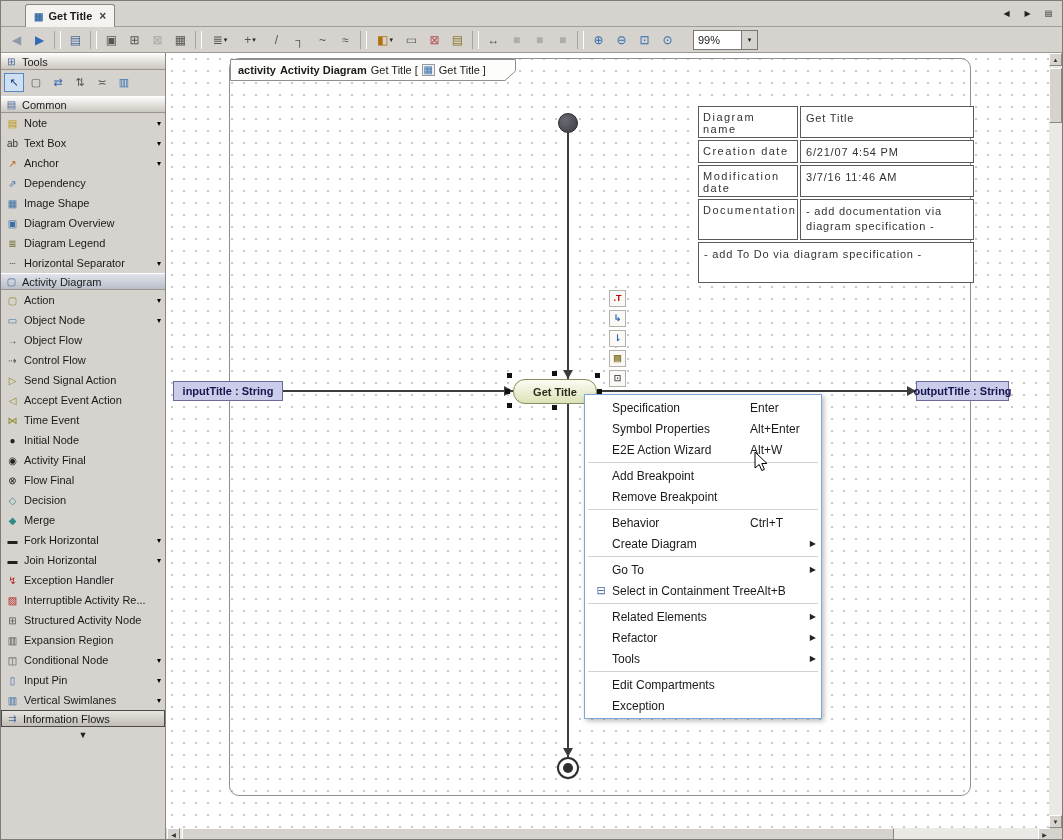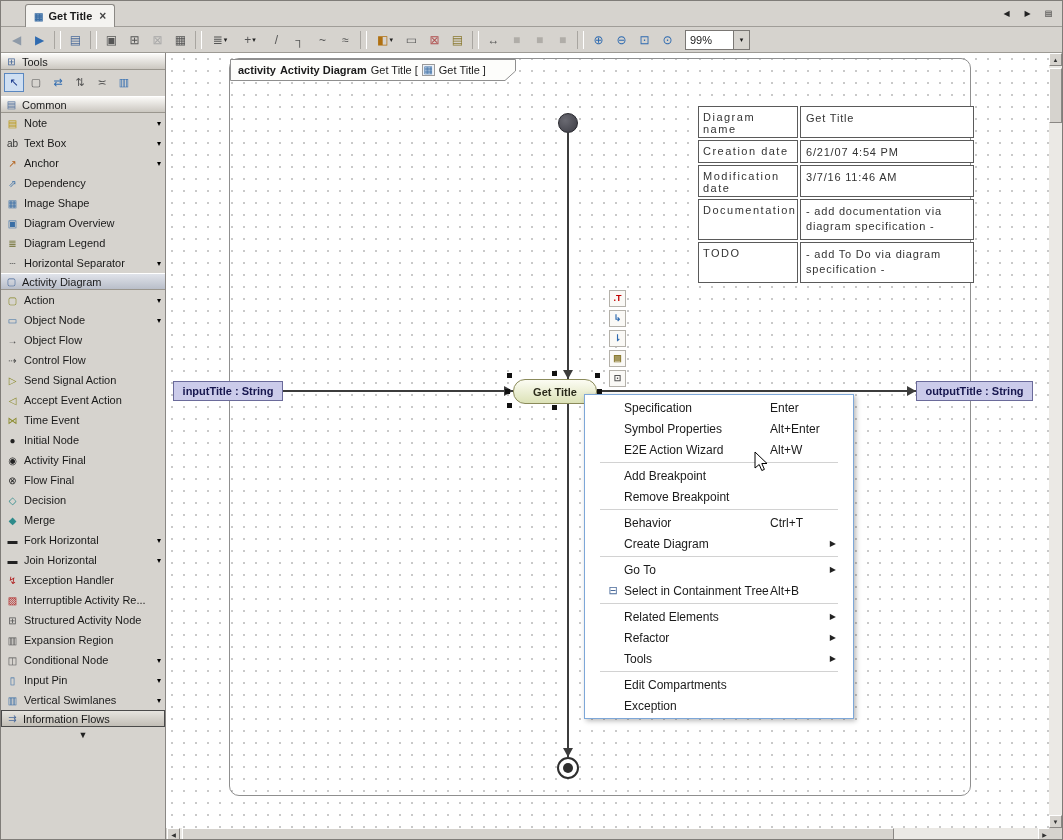--- a/index.html
+++ b/index.html
@@ -18,21 +18,21 @@
 
   
   .toolbar { position:absolute; left:0; top:27px; width:100%; height:25px; border-bottom:1px solid #9d9a94; display:flex; align-items:center; padding:0 4px; }
   .tb-items { display:flex; align-items:center; height:22px; }
   .tb-cell { width:23px; height:21px; display:flex; align-items:center; justify-content:center; gap:1px; border:1px solid transparent; }
   .tb-glyph { font-size:12px; line-height:1; }
   .tb-caret { display:none; font-size:7px; color:#222; }
   .tb-cell.dd { width:30px; }
   .tb-cell.dd .tb-caret { display:inline; }
   .tb-cell.sep { width:7px; height:18px; border:none; border-left:1px solid #a8a5a0; border-right:1px solid #ffffff; margin:0 3px; }
-  .zoom-combo { display:flex; align-items:center; height:20px; margin-left:6px; }
+  .zoom-combo { display:flex; align-items:center; height:20px; margin-left:14px; }
   .zoom-value { width:48px; height:20px; background:#fff; border:1px solid #7a7774; border-right:none; padding:3px 4px; }
   .zoom-dd { width:17px; height:20px; background:#d6d3ce; border:1px solid #7a7774; display:flex; align-items:center; justify-content:center; font-size:7px; }
 
   
   .palette { position:absolute; left:0; top:52px; width:165px; bottom:0; background:#d6d3ce; border-right:1px solid #8a8784; overflow:hidden; }
   .pal-header { height:17px; display:flex; align-items:center; gap:4px; padding:0 4px;
                 background:linear-gradient(#fbfaf8, #cbc7c0); border-top:1px solid #fff; border-bottom:1px solid #9a968e; }
   .pal-header.active { background:linear-gradient(#e0e3ea, #b9bec9); }
   .pal-header.focused { border:1px solid #4a4a4a; background:linear-gradient(#e6e4df, #c2beb6); }
   .ph-icon { width:13px; text-align:center; font-size:10px; color:#4a6a9a; }
@@ -79,22 +79,22 @@
   .manip-strip { position:absolute; left:443px; top:237px; display:flex; flex-direction:column; gap:3px; }
   .manip-btn { width:17px; height:17px; background:#faf9f6; border:1px solid #b4b1aa; display:flex; align-items:center; justify-content:center; }
   .manip-glyph { font-size:9px; font-weight:bold; line-height:1; }
 
   .info-table { position:absolute; left:532px; top:53px; width:276px; display:flex; flex-direction:column; gap:2px; }
   .it-row { display:flex; gap:2px; min-height:23px; }
   .it-row.tall { min-height:41px; }
   .it-key { width:100px; background:#fff; border:1px solid #5a5a5a; padding:4px 4px 2px 4px; letter-spacing:1.5px; color:#333; flex:none; }
   .it-value { flex:1; background:#fff; border:1px solid #5a5a5a; padding:4px 5px 2px 5px; letter-spacing:0.8px; color:#333; line-height:15px; }
 
-  .context-menu { position:absolute; left:418px; top:341px; width:270px; background:#ffffff; border:1px solid #7da7d8;
-                  box-shadow:2px 2px 5px rgba(0,0,0,0.28); padding:2px 12px; font-size:12px; z-index:20; }
+  .context-menu { position:absolute; left:418px; top:341px; width:238px; background:#ffffff; border:1px solid #7da7d8;
+                  box-shadow:2px 2px 5px rgba(0,0,0,0.28); padding:2px 0; font-size:12px; z-index:20; }
   .menu-item { display:flex; align-items:center; height:21px; padding:0 5px 0 5px; position:relative; overflow:hidden; }
   .mi-icon { width:22px; text-align:center; color:#4a6a9a; font-size:11px; flex:none; }
   .mi-label { flex:1; white-space:nowrap; }
   .mi-shortcut { width:66px; text-align:left; flex:none; }
   .mi-arrow { display:none; width:10px; font-size:8px; color:#222; text-align:right; flex:none; }
   .menu-item.has-sub .mi-arrow { display:block; }
   .menu-item.hl { background:#cde3f7; outline:1px solid #84aede; outline-offset:-1px; }
   .menu-item.sep { height:5px; }
   .menu-item.sep::before { content:""; position:absolute; left:3px; right:3px; top:2px; border-top:1px solid #d2d2d2; }
   .menu-item.sep .mi-icon, .menu-item.sep .mi-label, .menu-item.sep .mi-shortcut, .menu-item.sep .mi-arrow { visibility:hidden; }
@@ -555,21 +555,21 @@
     <div class="handle" style="left:429px;top:320px;"></div>
     <div class="handle" style="left:339px;top:336px;"></div>
     <div class="handle" style="left:431px;top:336px;"></div>
     <div class="handle" style="left:341px;top:350px;"></div>
     <div class="handle" style="left:386px;top:352px;"></div>
     <div class="handle" style="left:429px;top:350px;"></div>
 
     <div class="pin-label" style="left:7px;width:110px;">
       <span>inputTitle : String</span>
     </div>
-    <div class="pin-label" style="left:750px;width:117px;">
+    <div class="pin-label" style="left:750px;width:93px;">
       <span>outputTitle : String</span>
     </div>
 
     <div class="final-outer">
       <div class="final-inner"></div>
     </div>
 
     <div class="manip-strip">
 
         <div class="manip-btn">
@@ -610,21 +610,20 @@
           <div class="it-key">Modification date</div>
           <div class="it-value">3/7/16 11:46 AM</div>
         </div>
 
         <div class="it-row tall">
           <div class="it-key">Documentation</div>
           <div class="it-value">- add documentation via diagram specification -</div>
         </div>
 
         <div class="it-row tall">
-          <div class="it-key">TODO</div>
           <div class="it-value">- add To Do via diagram specification -</div>
         </div>
       </div>
 
     <div class="context-menu">
 
         <div class="menu-item">
           <span class="mi-icon"></span>
           <span class="mi-label">Specification</span>
           <span class="mi-shortcut">Enter</span>

